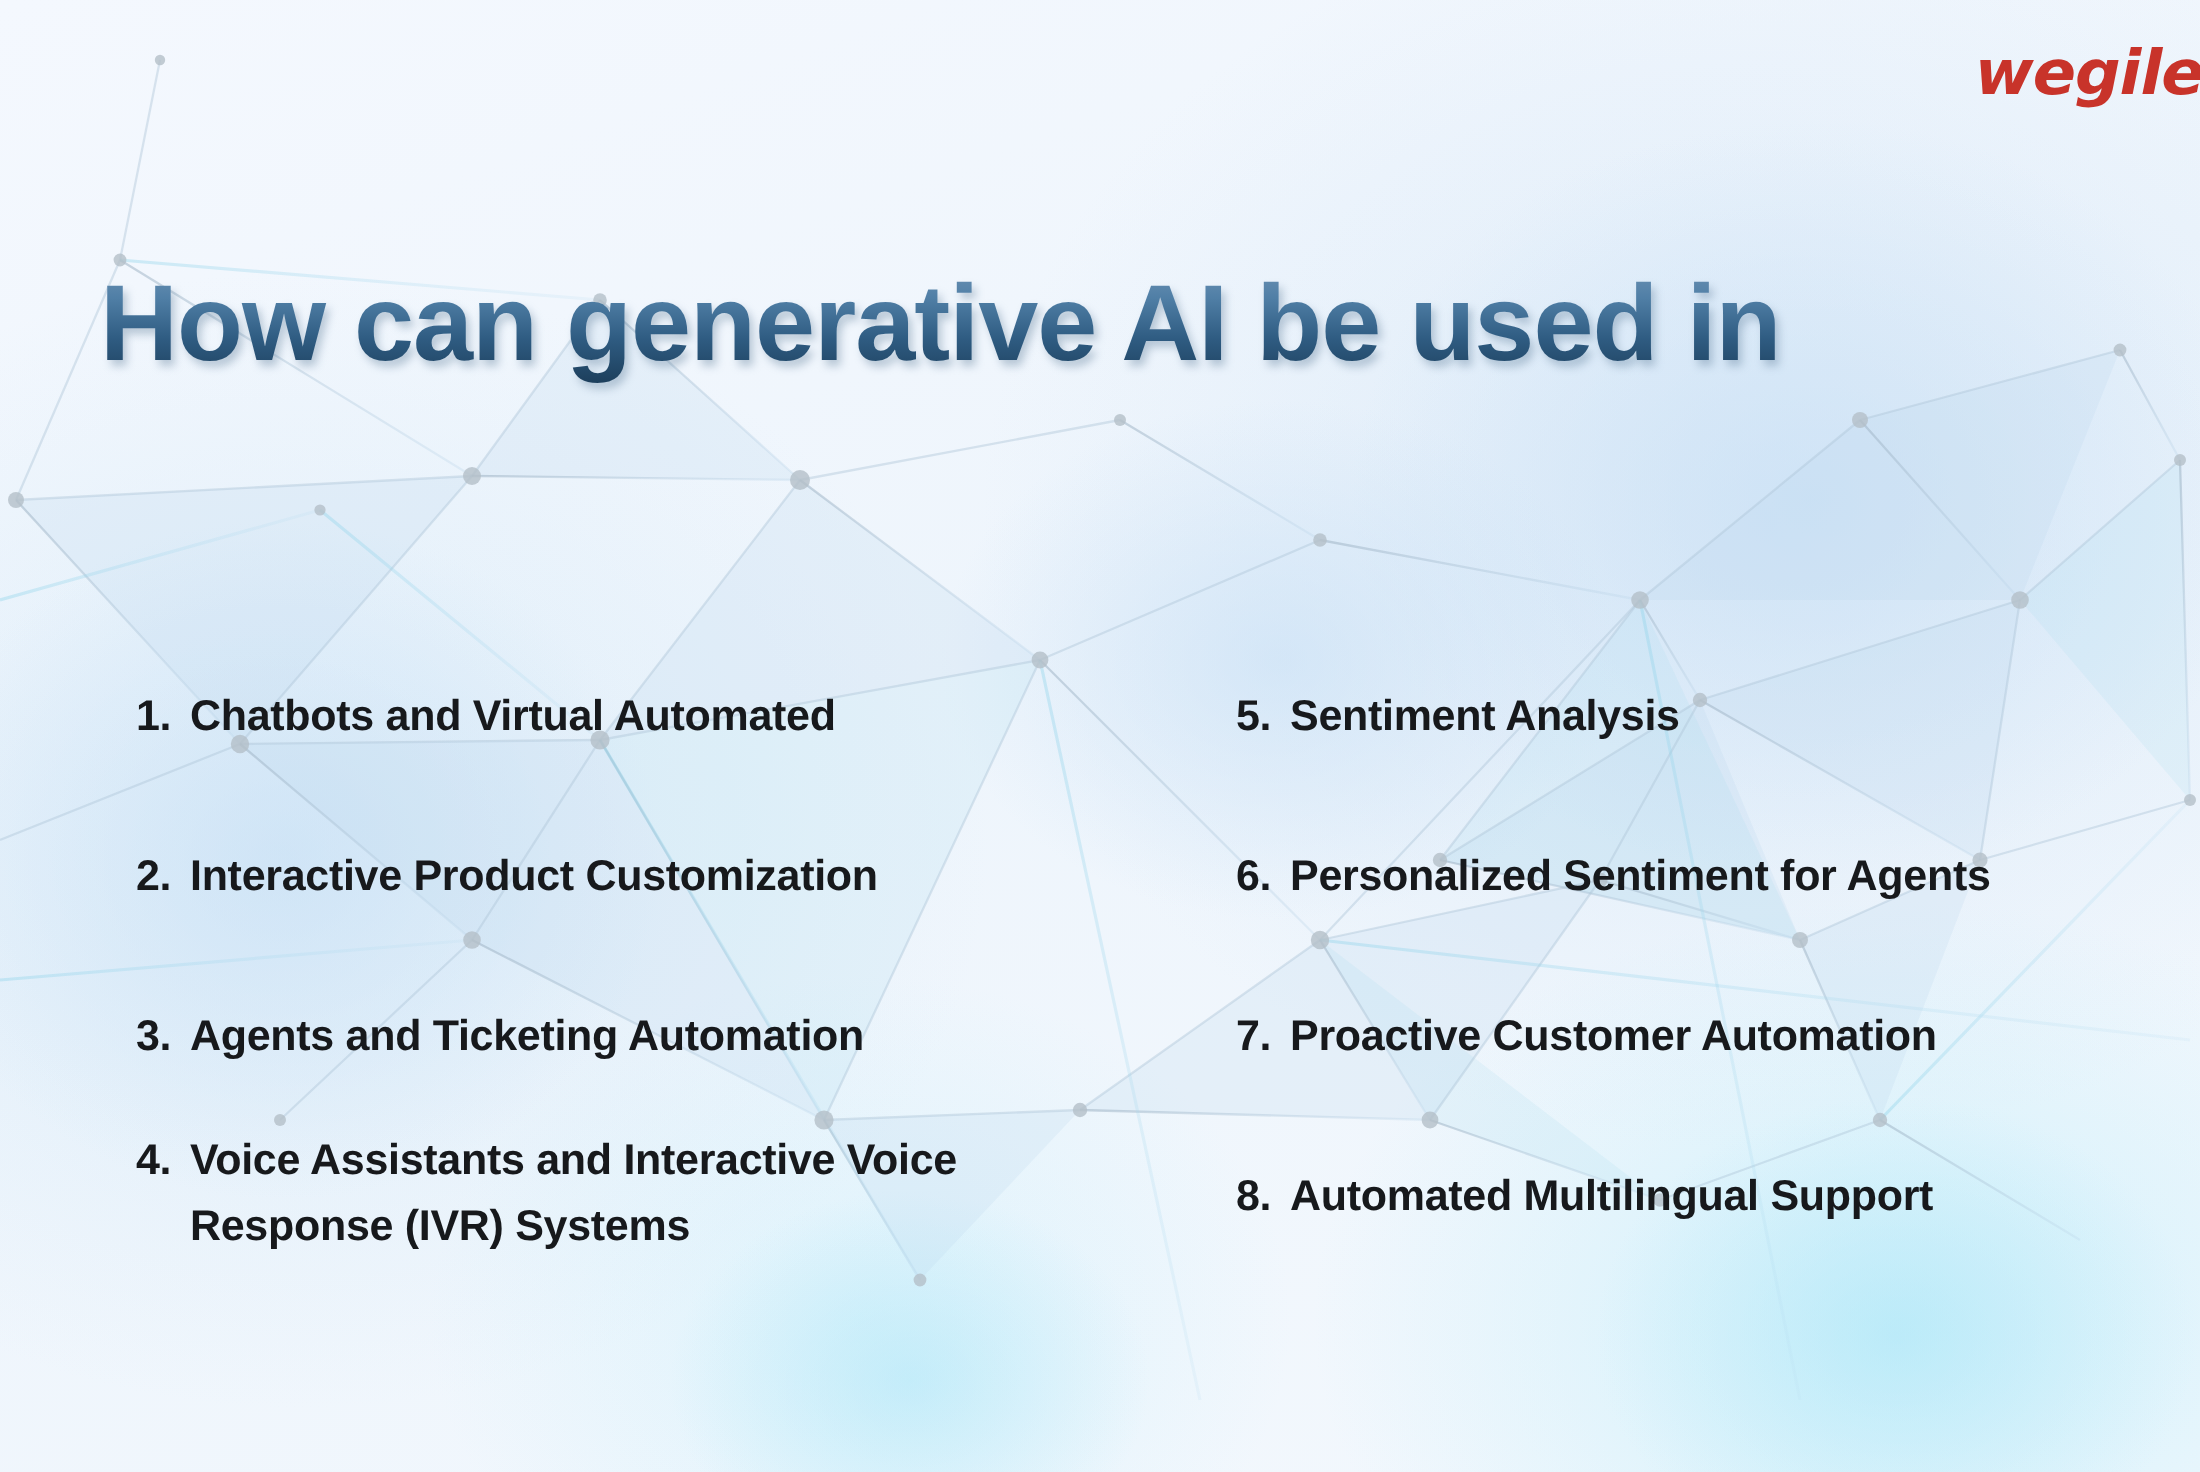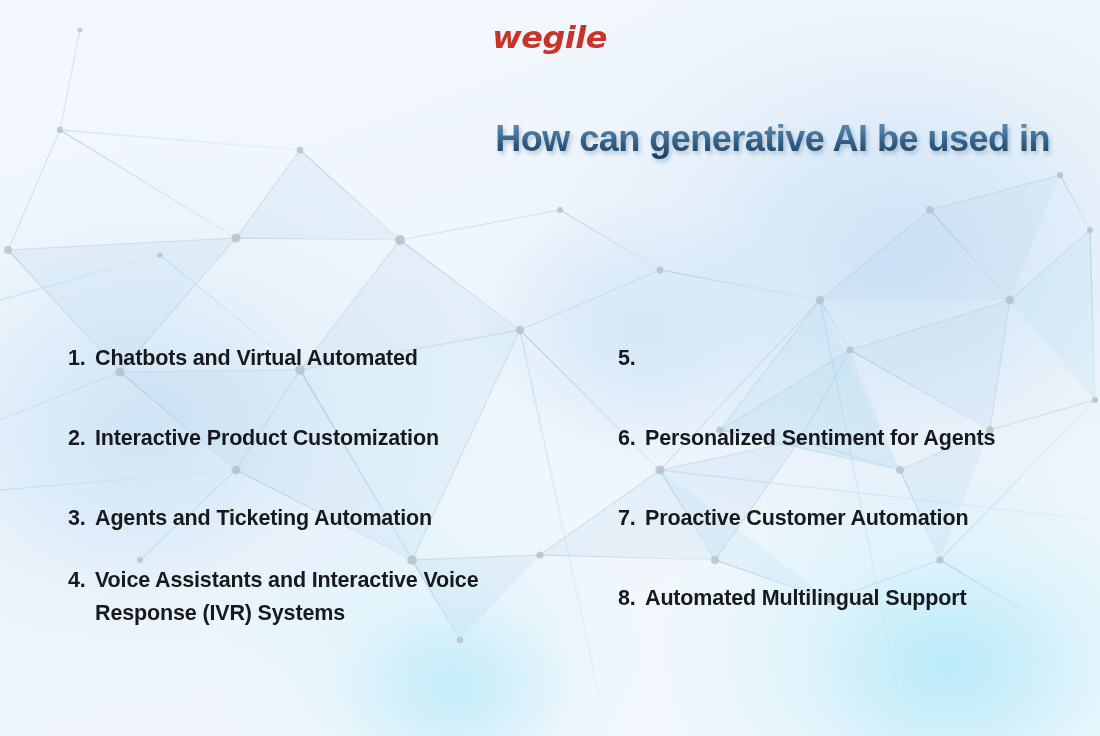--- a/index.html
+++ b/index.html
@@ -35,43 +35,43 @@
     height: 736px;
     pointer-events: none;
   }
 
   
   #logo-wrap {
     position: absolute;
     top: 22px;
     left: 0;
     width: 1100px;
-    text-align: center;
+    text-align: right;
     z-index: 5;
   }
   #logo-text {
     display: inline-block;
     font-family: "DejaVu Sans", sans-serif;
     font-size: 31px;
     font-weight: 700;
     font-style: italic;
     letter-spacing: -0.5px;
     color: #c8332a;
     line-height: 1;
     transform: scaleX(1.03);
   }
 
   
   #title {
     position: absolute;
     top: 92px;
     left: 50px;
     width: 1000px;
-    text-align: right;
-    font-size: 36px;
+    text-align: left;
+    font-size: 54px;
     font-weight: 700;
     line-height: 1.28;
     letter-spacing: -0.5px;
     z-index: 4;
     color: #2d567c;
   }
   #title .grad {
     background-image: linear-gradient(to bottom, #6e93b5 0%, #4a7characters 1%, #3f6a90 40%, #234a6b 78%, #1b3d5a 100%);
     background-image: linear-gradient(to bottom, #6e93b5 0%, #507fa6 28%, #2f5c82 62%, #1c3e5b 100%);
     -webkit-background-clip: text;
@@ -322,20 +322,21 @@
         <span class="num">4.</span>
         <span class="txt">Voice Assistants and Interactive Voice Response (IVR) Systems</span>
       </div>
 
     </div>
 
     <div class="column" id="col-right">
 
       <div class="list-item" id="item-5">
         <span class="num">5.</span>
+        <span class="txt">Sentiment Analysis</span>
       </div>
 
       <div class="list-item" id="item-6">
         <span class="num">6.</span>
         <span class="txt">Personalized Sentiment for Agents</span>
       </div>
 
       <div class="list-item" id="item-7">
         <span class="num">7.</span>
         <span class="txt">Proactive Customer Automation</span>

